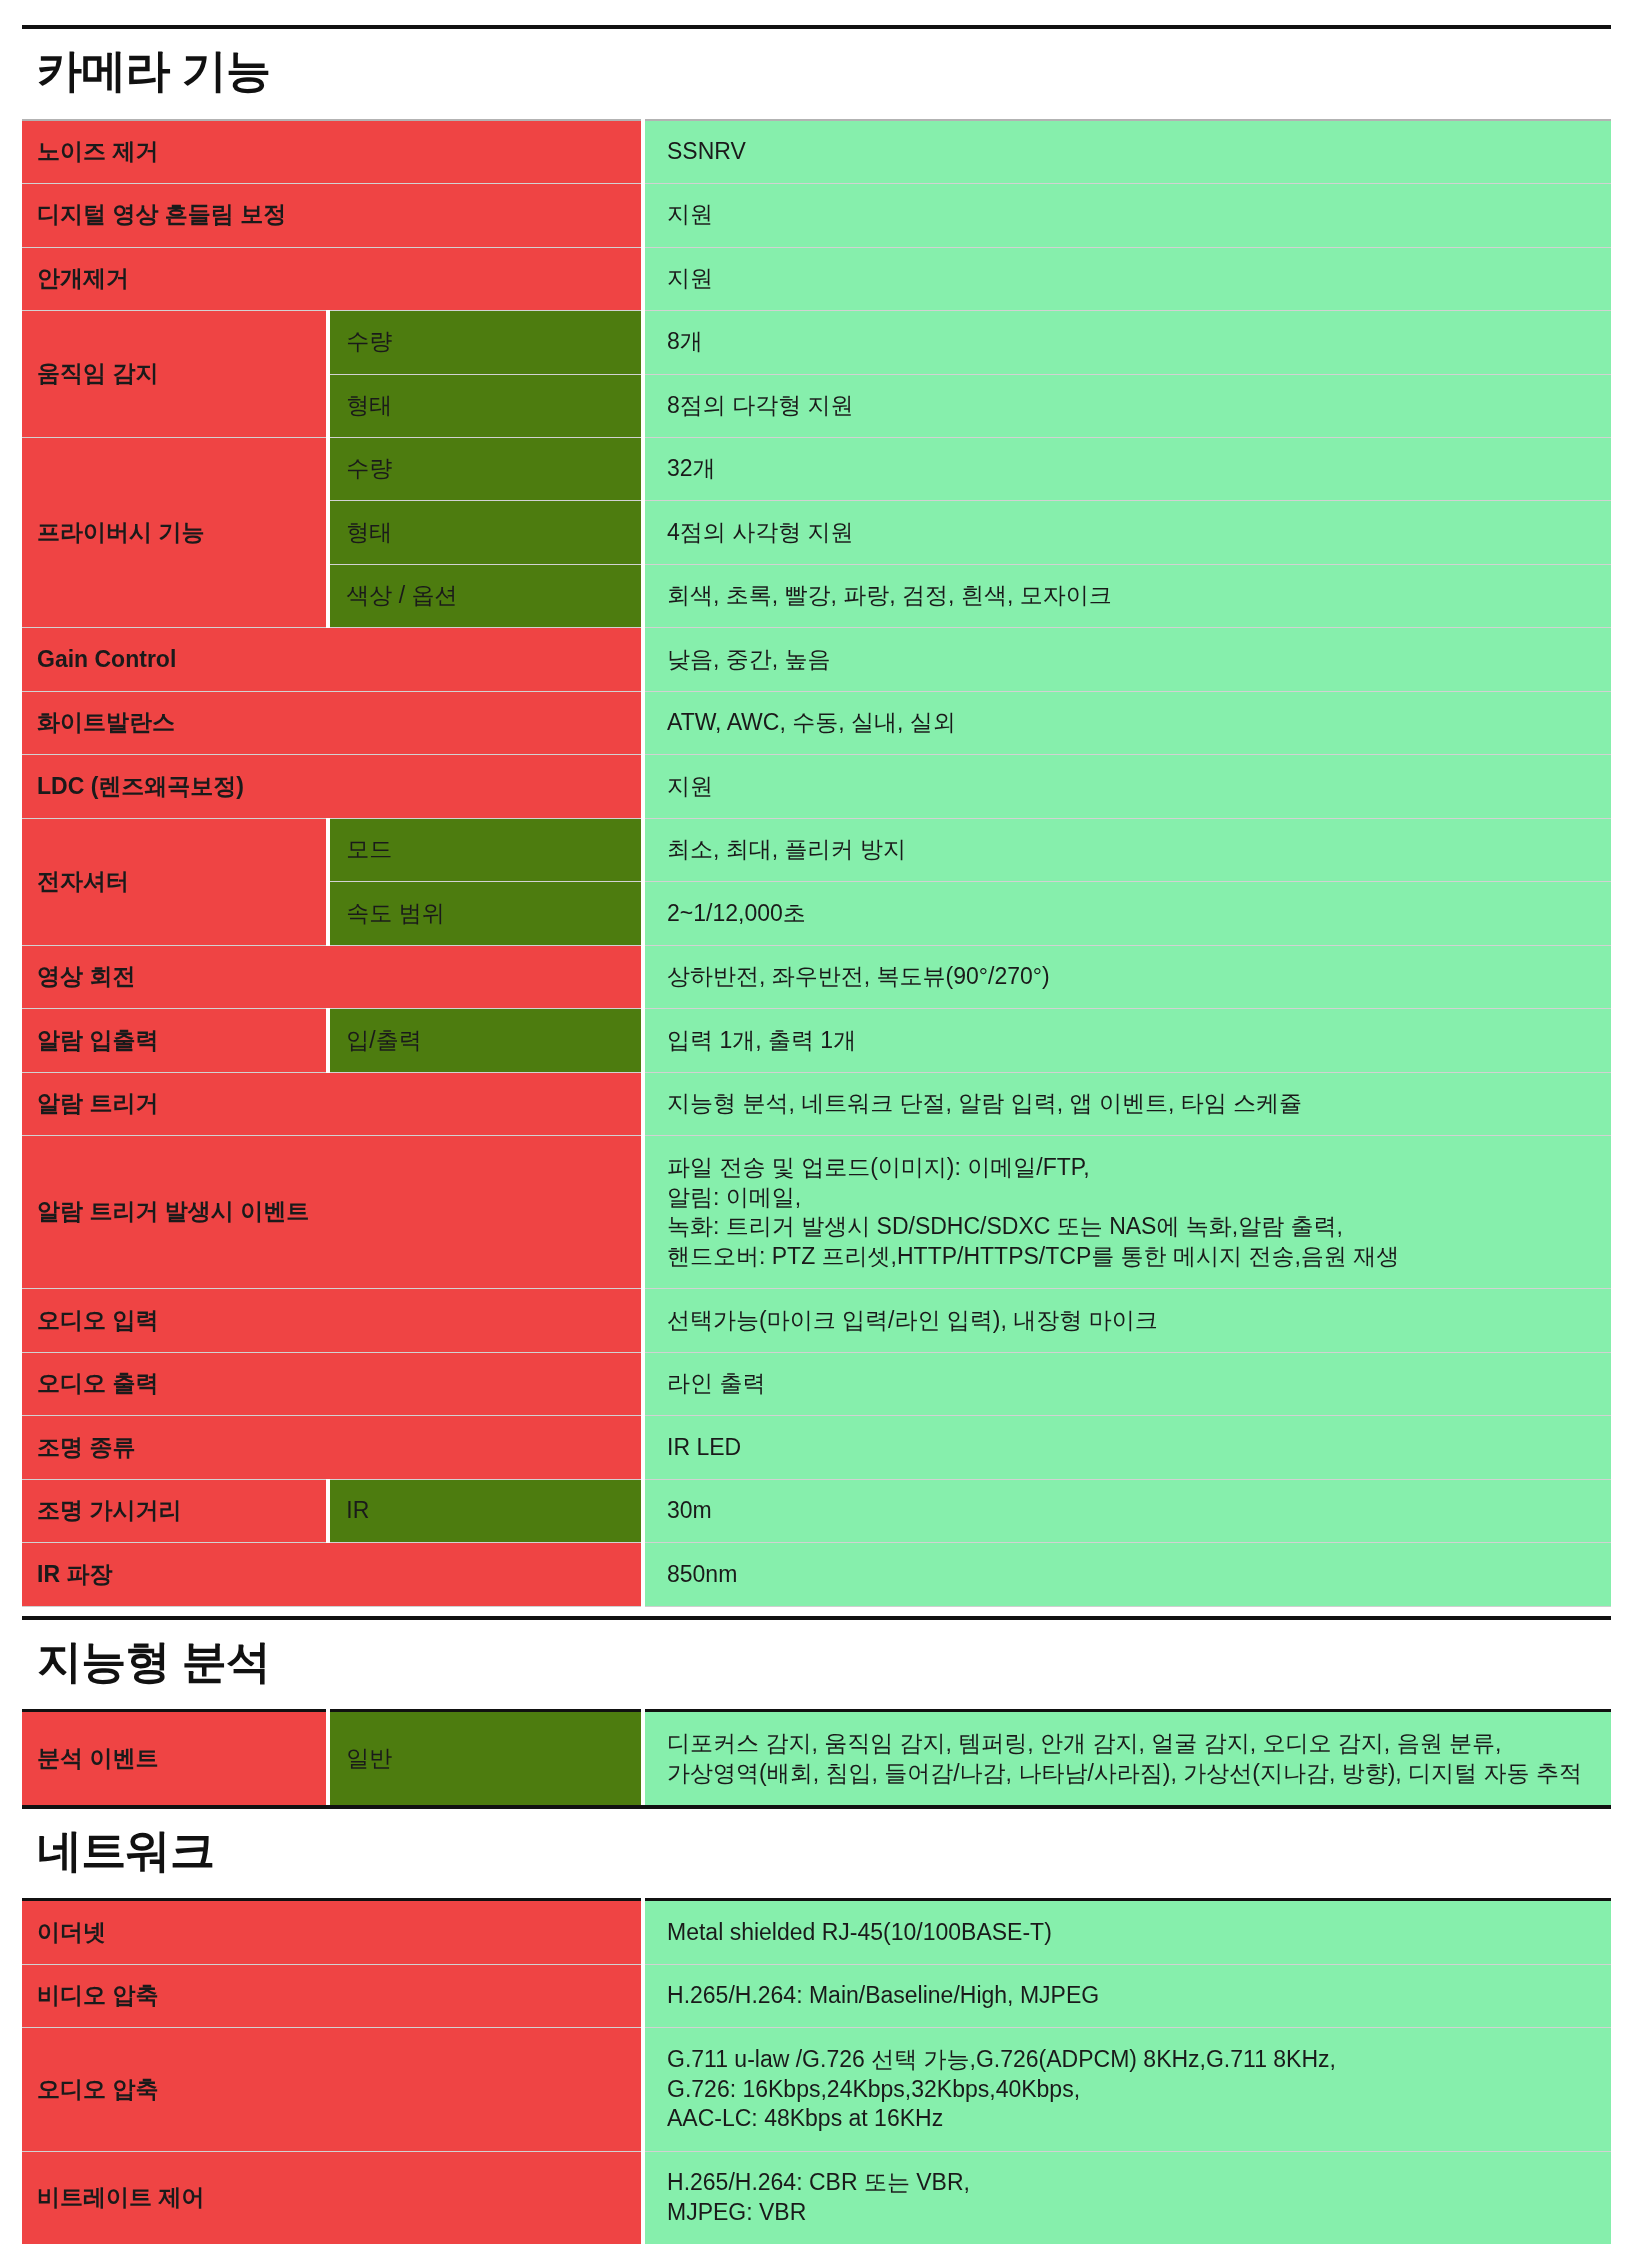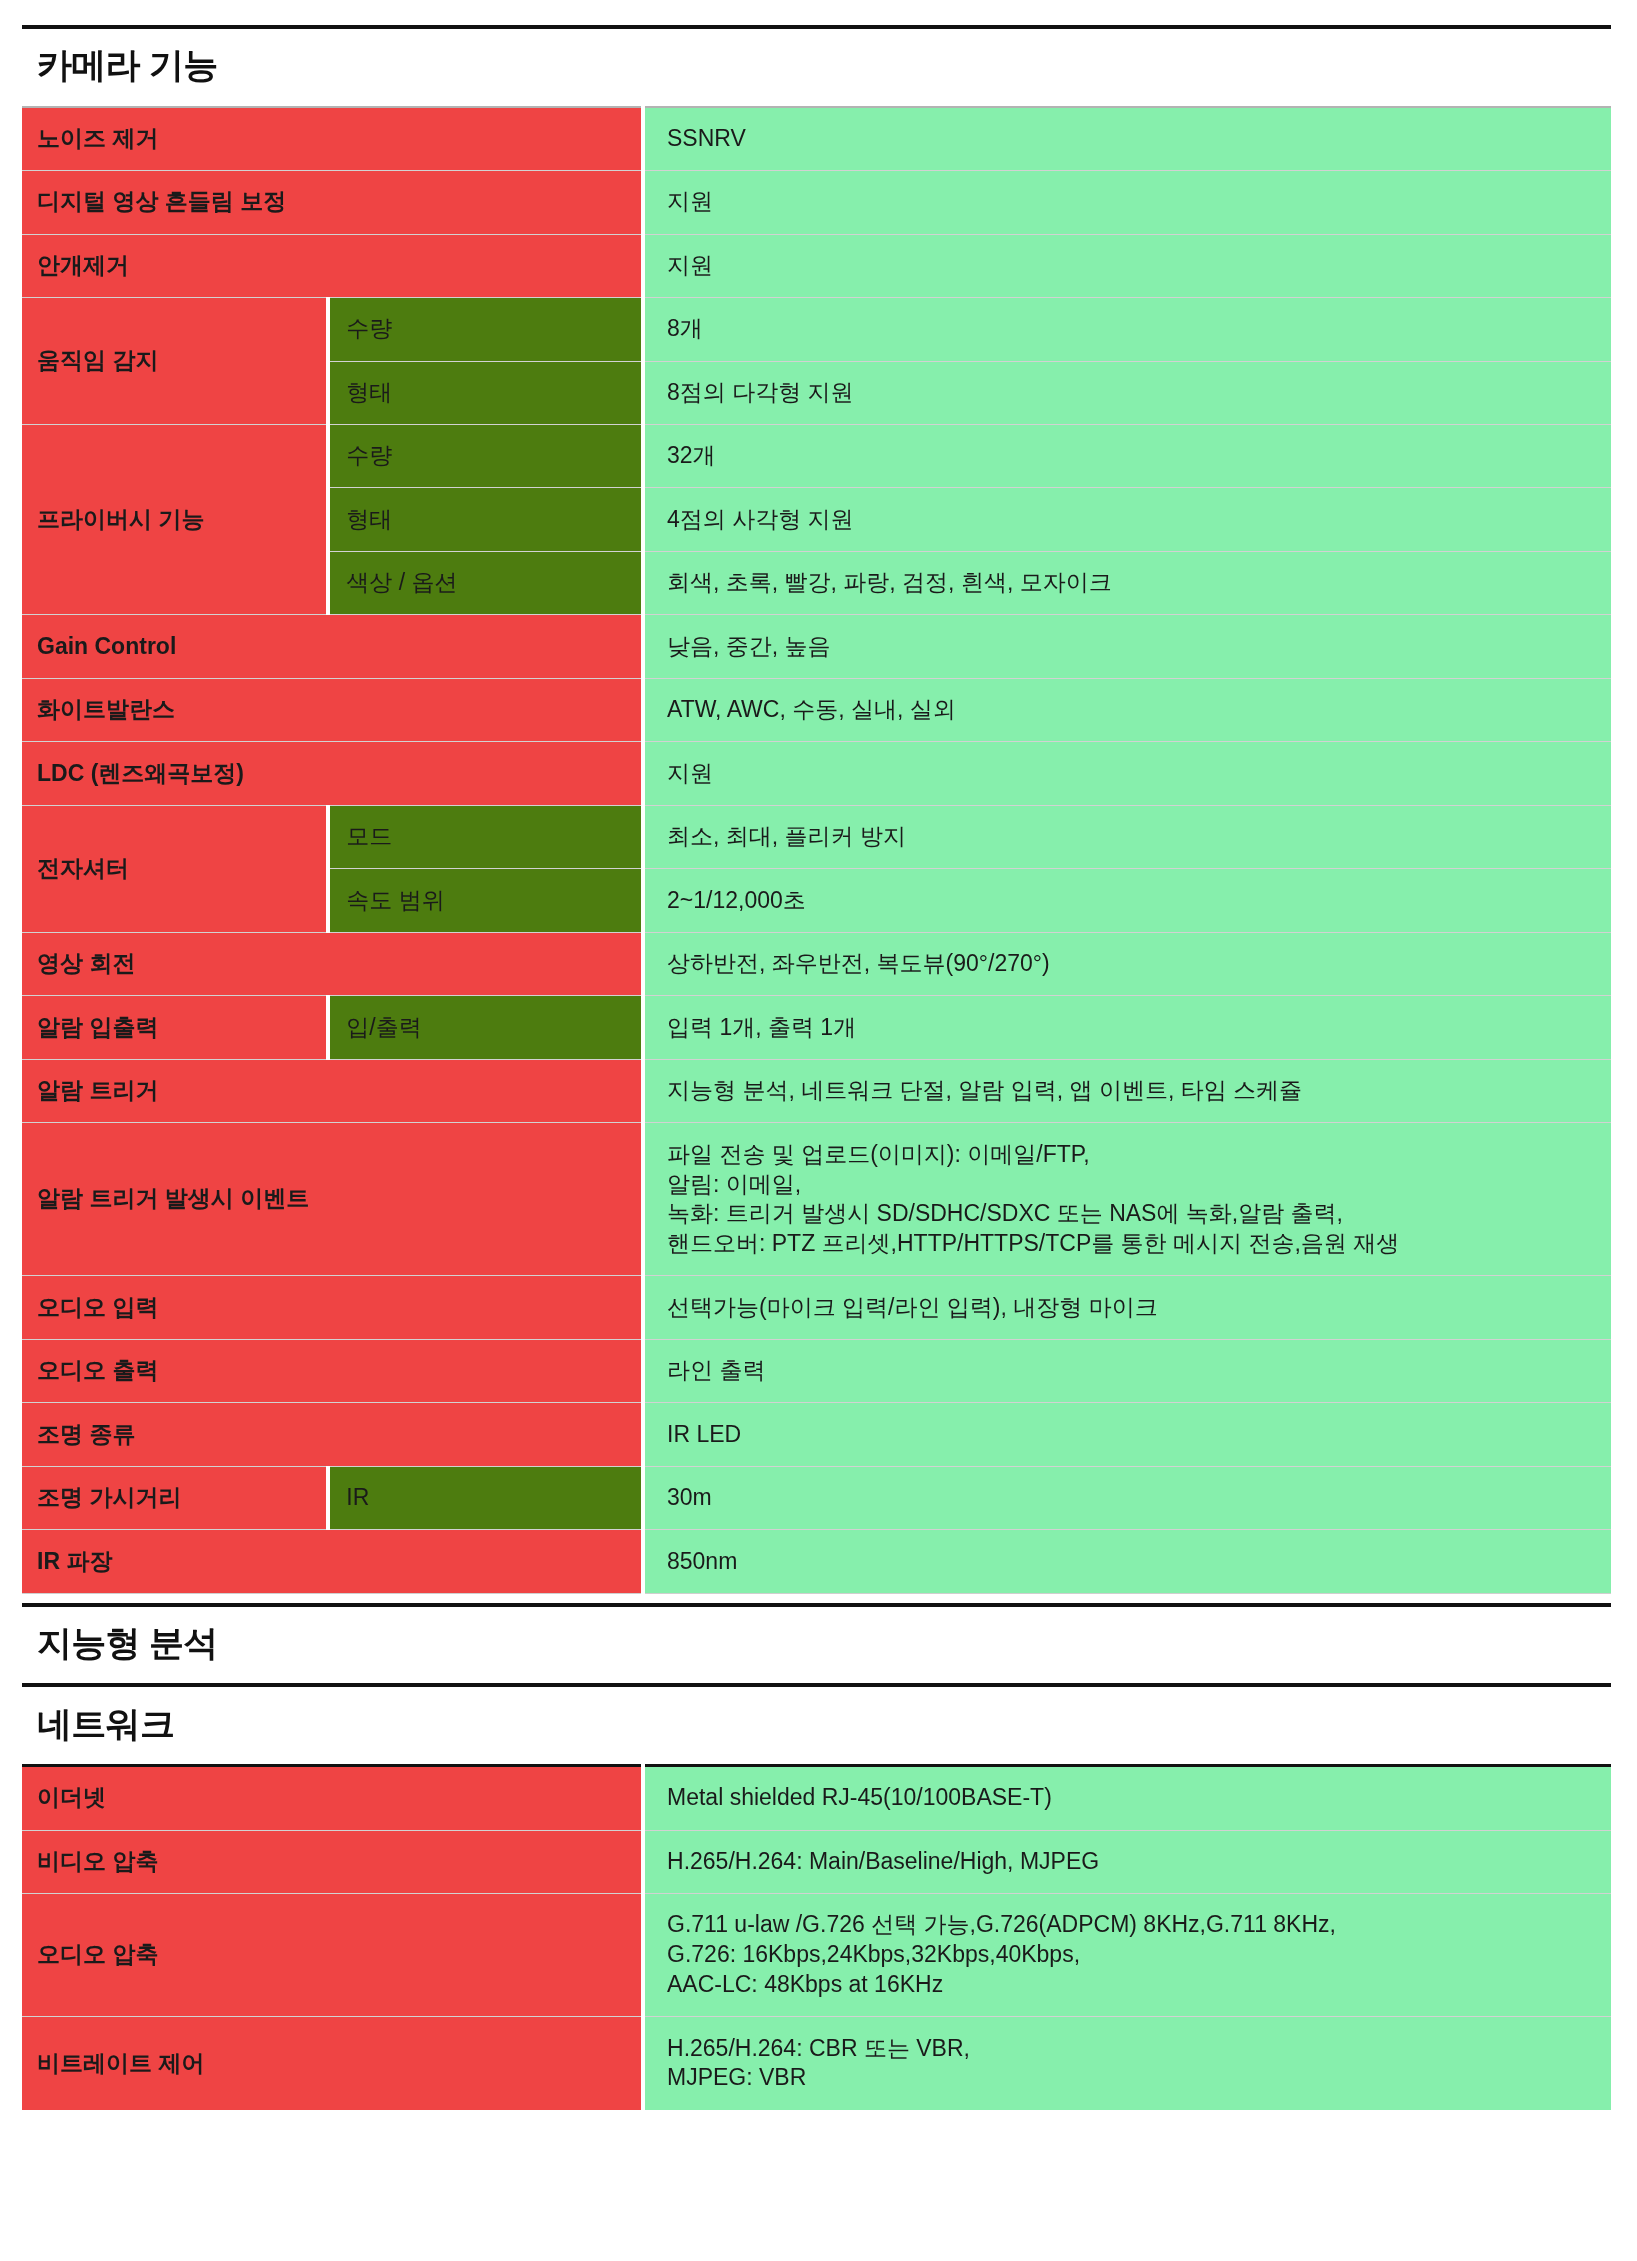--- a/index.html
+++ b/index.html
@@ -19,21 +19,21 @@
     padding: 25px 27px 30px 22px;
   }
   .section-rule {
     height: 3.7px;
     background: #111111;
   }
   .section-rule.after-gray {
     margin-top: 9px;
   }
   .section-title {
-    font-size: 35px;
+    font-size: 45px;
     font-weight: 800;
     letter-spacing: -0.7px;
     color: #111111;
     margin: 13.4px 0 18px 15px;
   }
   table.spec-table {
     width: 100%;
     border-collapse: collapse;
     table-layout: fixed;
   }
@@ -190,20 +190,34 @@
 
       <tr class="last">
         <td class="lbl" colspan="2">IR 파장</td>
         <td class="val">850nm</td>
       </tr>
     </tbody>
   </table>
 
   <div class="section-rule after-gray"></div>
   <h2 class="section-title">지능형 분석</h2>
+  <table class="spec-table t2">
+    <colgroup>
+        <col class="c1">
+        <col class="c2">
+        <col class="c3">
+      </colgroup>
+    <tbody>
+      <tr>
+        <td class="lbl">분석 이벤트</td>
+        <td class="sub">일반</td>
+        <td class="val">디포커스 감지, 움직임 감지, 템퍼링, 안개 감지, 얼굴 감지, 오디오 감지, 음원 분류, 가상영역(배회, 침입, 들어감/나감, 나타남/사라짐), 가상선(지나감, 방향), 디지털 자동 추적</td>
+      </tr>
+    </tbody>
+  </table>
 
   <div class="section-rule"></div>
   <h2 class="section-title">네트워크</h2>
   <table class="spec-table t3">
     <colgroup>
         <col class="c1">
         <col class="c2">
         <col class="c3">
       </colgroup>
     <tbody>

